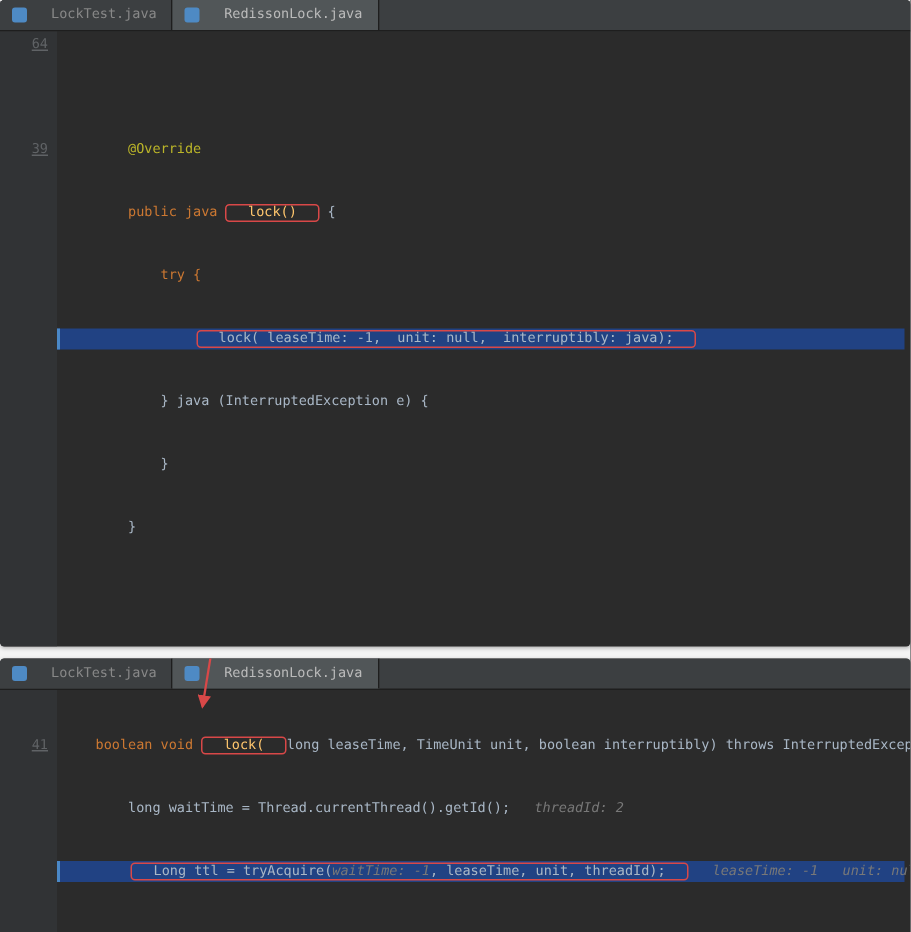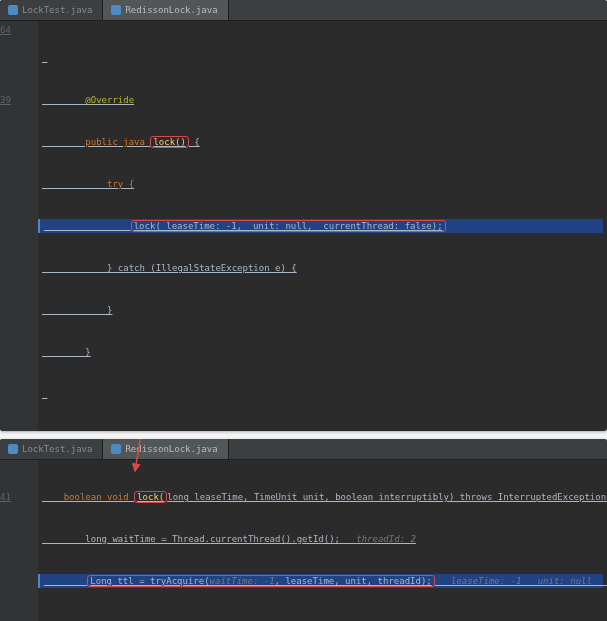--- a/index.html
+++ b/index.html
@@ -23,21 +23,21 @@
     border-bottom: 1px solid #1e1e1e;
     height: 20px;
     align-items: stretch;
   }
   .tab {
     padding: 3px 10px 3px 8px;
     color: #bbbbbb;
     font-size: 9px;
     display: flex;
     align-items: center;
-    gap: 4px;
+    gap: 16px;
     border-right: 1px solid #1e1e1e;
     background: #515658;
   }
   .tab.inactive {
     background: #3c3f41;
     color: #888;
   }
   .tab-icon {
     width: 10px;
     height: 10px;
@@ -46,52 +46,52 @@
     display: inline-block;
   }
   .code-area {
     display: flex;
   }
   .gutter {
     width: 32px;
     flex-shrink: 0;
     background: #313335;
     color: #606366;
-    text-align: left;
+    text-align: right;
     padding: 2px 6px 2px 0;
     font-size: 9px;
     line-height: 14px;
     text-decoration: underline;
   }
   .gutter div { height: 14px; }
   .code {
     flex: 1;
     padding: 2px 4px;
     line-height: 14px;
     white-space: pre;
     color: #a9b7c6;
     font-size: 9px;
     overflow: hidden;
   }
-  .code .line { height: 14px; display: block; text-decoration: underline; }
+  .code .line { height: 14px; display: block; }
   .line.hl {
     background: #214283;
     margin-left: -4px;
     padding-left: 4px;
     border-left: 2px solid #4a88c7;
   }
   .kw  { color: #cc7832; }
   .ann { color: #bbb529; }
   .mth { color: #ffc66d; }
   .hint{ color: #787878; font-style: italic; }
 
   .box-red {
     border: 1px solid #d94848;
     border-radius: 3px;
-    padding: 0 2px;
+    padding: 0 14px;
   }
 
   
   .arrow-layer {
     position: relative;
     height: 0;
   }
   svg.arrow {
     position: absolute;
     top: 0;
@@ -124,22 +124,22 @@
         <div></div>
         <div></div>
         <div></div>
         <div></div>
     </div>
     <div class="code">
       <span class="line"> </span>
       <span class="line"><span class="ann">        @Override</span></span>
       <span class="line"><span class="kw">        public java </span><span class="box-red mth">lock()</span><span> {</span></span>
       <span class="line"><span class="kw">            try {</span></span>
-      <span class="line hl"><span>                </span><span class="box-red">lock( leaseTime: -1,  unit: null,  currentThread: false);</span></span>
-      <span class="line"><span>            } catch (IllegalStateException e) {</span></span>
+      <span class="line hl"><span>                </span><span class="box-red">lock( leaseTime: -1,  unit: null,  interruptibly: java);</span></span>
+      <span class="line"><span>            } java (InterruptedException e) {</span></span>
       <span class="line"><span>            }</span></span>
       <span class="line"><span>        }</span></span>
       <span class="line"> </span>
     </div>
   </div>
 </div>
 
 <div class="arrow-layer">
     <svg class="arrow" width="607" height="40">
       <defs>

